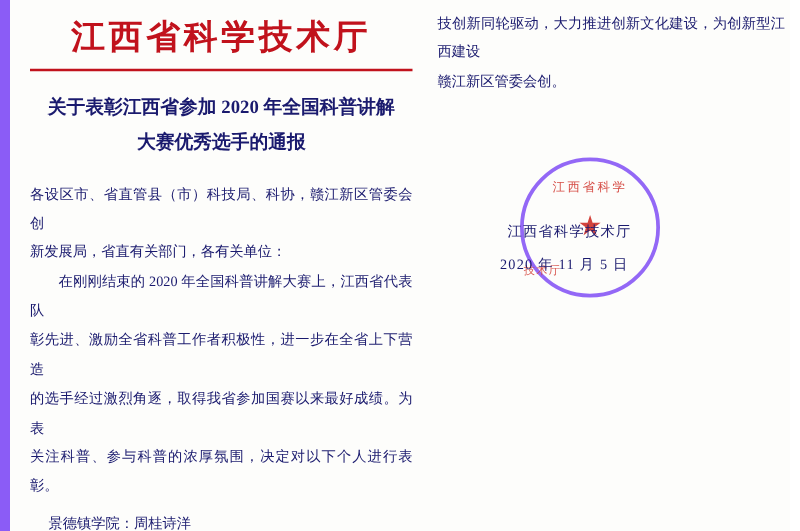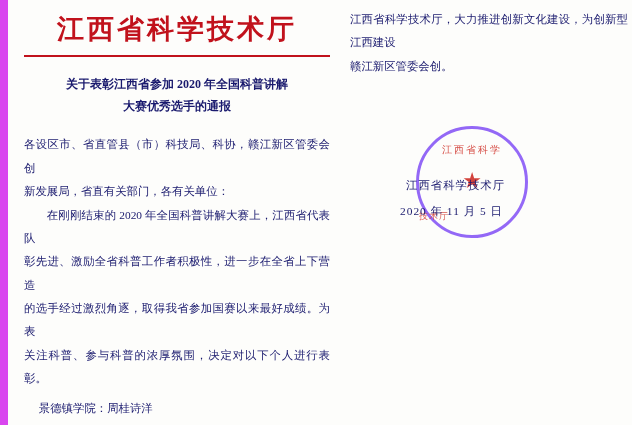--- a/index.html
+++ b/index.html
@@ -10,21 +10,21 @@
   body {
     width: 640px;
     height: 425px;
     overflow: hidden;
     font-family: "Liberation Serif", "DejaVu Serif", serif;
   }
   .page {
     position: relative;
     width: 556px;
     height: 425px;
-    background: #d946ef;
+    background: #8b5cf6;
   }
   .sheet {
     position: absolute;
     left: 8px;
     top: 0px;
     width: 624px;
     height: 425px;
     background: #fdfdfb;
   }
   .col-left {
@@ -58,21 +58,21 @@
     margin: 10px 2px 0 2px;
     height: 2px;
     background: #c1121c;
   }
 
   
   .doc-title {
     text-align: center;
     color: #1a1a6e;
     font-weight: bold;
-    font-size: 12px;
+    font-size: 15px;
     line-height: 1.85;
     margin-top: 16px;
     padding: 0 4px;
   }
 
   
   .body-block {
     margin-top: 16px;
     color: #1a1a6e;
     font-size: 11.4px;
@@ -198,21 +198,21 @@
 
         <p class="para name-line">景德镇学院：周桂诗洋</p>
 
       </div>
 
     </div>
 
     <div class="col-right">
 
       <div class="right-text">
-        <p class="para">江西省科学技术厅，大力推进创新文化建设，为创新型江西建设</p>
+        <p class="para">技创新同轮驱动，大力推进创新文化建设，为创新型江西建设</p>
         <p class="para">赣江新区管委会创。</p>
       </div>
 
       <div class="sign-block">
         <div class="seal">
           <div class="seal-text-top">江西省科学</div>
           <div class="seal-star">★</div>
           <div class="seal-text-bottom">技术厅</div>
         </div>
         <div class="org-line">江西省科学技术厅</div>

